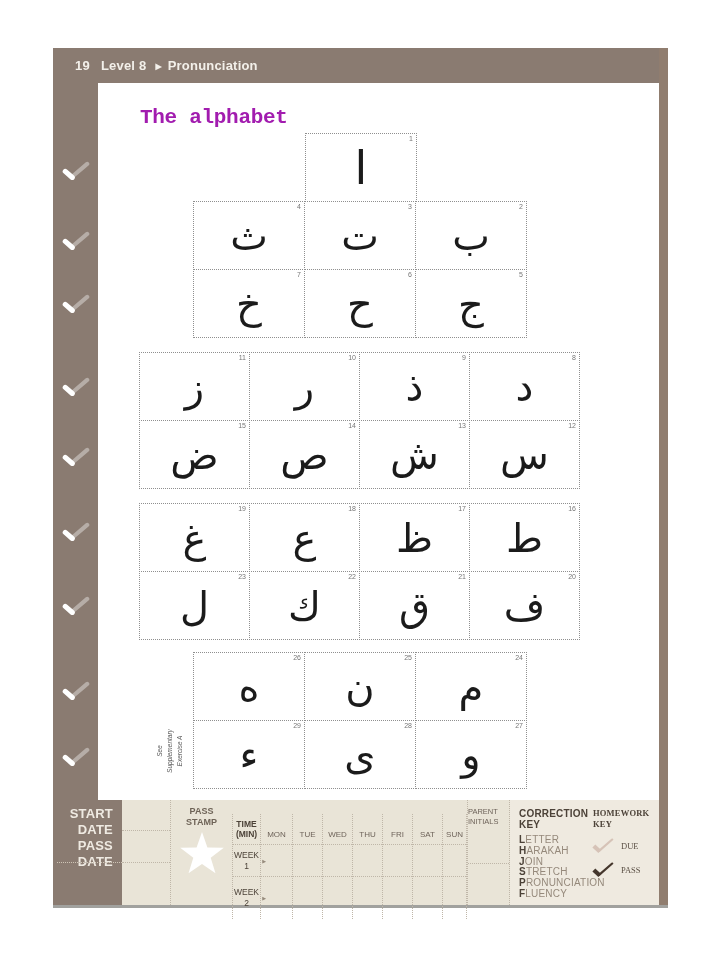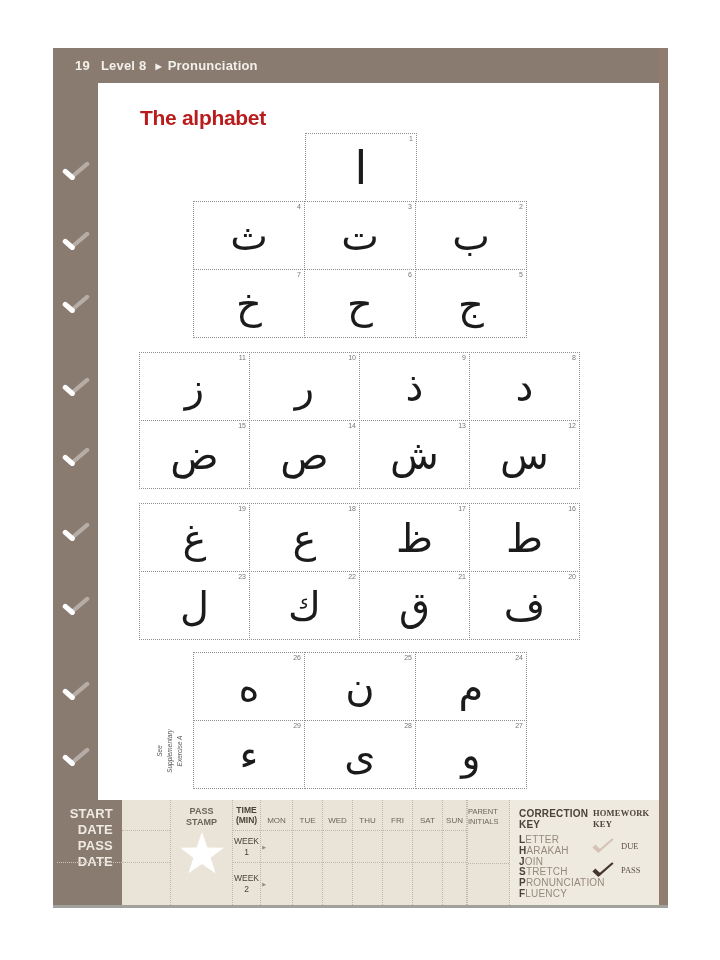--- a/index.html
+++ b/index.html
@@ -22,22 +22,22 @@
   
   .sidebar{position:absolute;left:0;top:35px;width:45px;height:717px;background:var(--brown,#8a7b71);}
   .side-check{position:absolute;left:9px;width:28px;height:20px;}
   .side-check:nth-of-type(1){top:77px}.side-check:nth-of-type(2){top:147px}
   .side-check:nth-of-type(3){top:210px}.side-check:nth-of-type(4){top:293px}
   .side-check:nth-of-type(5){top:363px}.side-check:nth-of-type(6){top:438px}
   .side-check:nth-of-type(7){top:512px}.side-check:nth-of-type(8){top:597px}
   .side-check:nth-of-type(9){top:663px}
 
   
-  .title{position:absolute;left:87px;top:58px;margin:0;font-size:21px;font-weight:bold;color:#b91c1c;
-    letter-spacing:-.3px;}
+  .title{position:absolute;left:87px;top:58px;margin:0;font-size:21px;font-weight:bold;color:#a21caf;
+    letter-spacing:-.3px;font-family:Liberation Mono, monospace;}
 
   
   .g-row{position:absolute;display:flex;}
   .g-row1{left:252px;top:85px}.g-row2{left:140px;top:153px}.g-row3{left:140px;top:221px}
   .g-row4{left:86px;top:304px}.g-row5{left:86px;top:372px}.g-row6{left:86px;top:455px}
   .g-row7{left:86px;top:523px}.g-row8{left:140px;top:604px}.g-row9{left:140px;top:672px}
   .g-box{width:112px;height:69px;border:1px dotted var(--dot,#8f8f8f);box-sizing:border-box;position:relative;
     display:flex;align-items:center;justify-content:center;background:#fff;}
   .g-box.w4{width:111px}
   .g-box + .g-box{margin-left:-1px}
@@ -58,21 +58,21 @@
   .f-date-label.start{top:6px}.f-date-label.pass{top:38px}
   .f-field{position:absolute;left:69px;width:48px;border-bottom:1px dotted var(--fdot,#bfb6a8);}
   .f-field.one{top:0;height:30px}.f-field.two{top:30px;height:32px}
   .f-brown-line{position:absolute;left:4px;top:62px;width:65px;border-top:1px dotted #cfc5b6;}
 
   .f-stamp{position:absolute;left:117px;top:0;width:62px;height:105px;border-left:1px dotted var(--fdot,#bfb6a8);
     box-sizing:border-box;text-align:center;}
   .f-stamp-label{margin-top:6px;font-size:9px;font-weight:bold;color:#6e6357;line-height:1.2;white-space:pre-line;}
   .f-star{display:block;margin:3px auto 0;width:46px;height:44px;}
 
-  .td-grid{position:absolute;left:179px;top:0;width:235px;height:105px;display:flex;}
+  .td-grid{position:absolute;left:179px;top:14px;width:235px;height:105px;display:flex;}
   .td-col{display:flex;flex-direction:column;box-sizing:border-box;border-left:1px dotted var(--fdot,#bfb6a8);}
   .td-col.time-col{width:28px}
   .td-col.day{width:30px}
   .td-col.day-first{width:32px}
   .td-col.day-last{width:25px;border-right:1px dotted var(--fdot,#bfb6a8);}
   .td-head{height:31px;box-sizing:border-box;display:flex;align-items:flex-end;justify-content:center;
     padding-bottom:5px;border-bottom:1px dotted var(--fdot,#bfb6a8);font-size:8px;color:#6e635a;}
   .td-head.time-head{font-weight:bold;color:#4c4238;white-space:pre-line;text-align:center;line-height:1.2;
     font-size:8.5px;}
   .td-cell{height:32px;box-sizing:border-box;border-bottom:1px dotted var(--fdot,#bfb6a8);}

